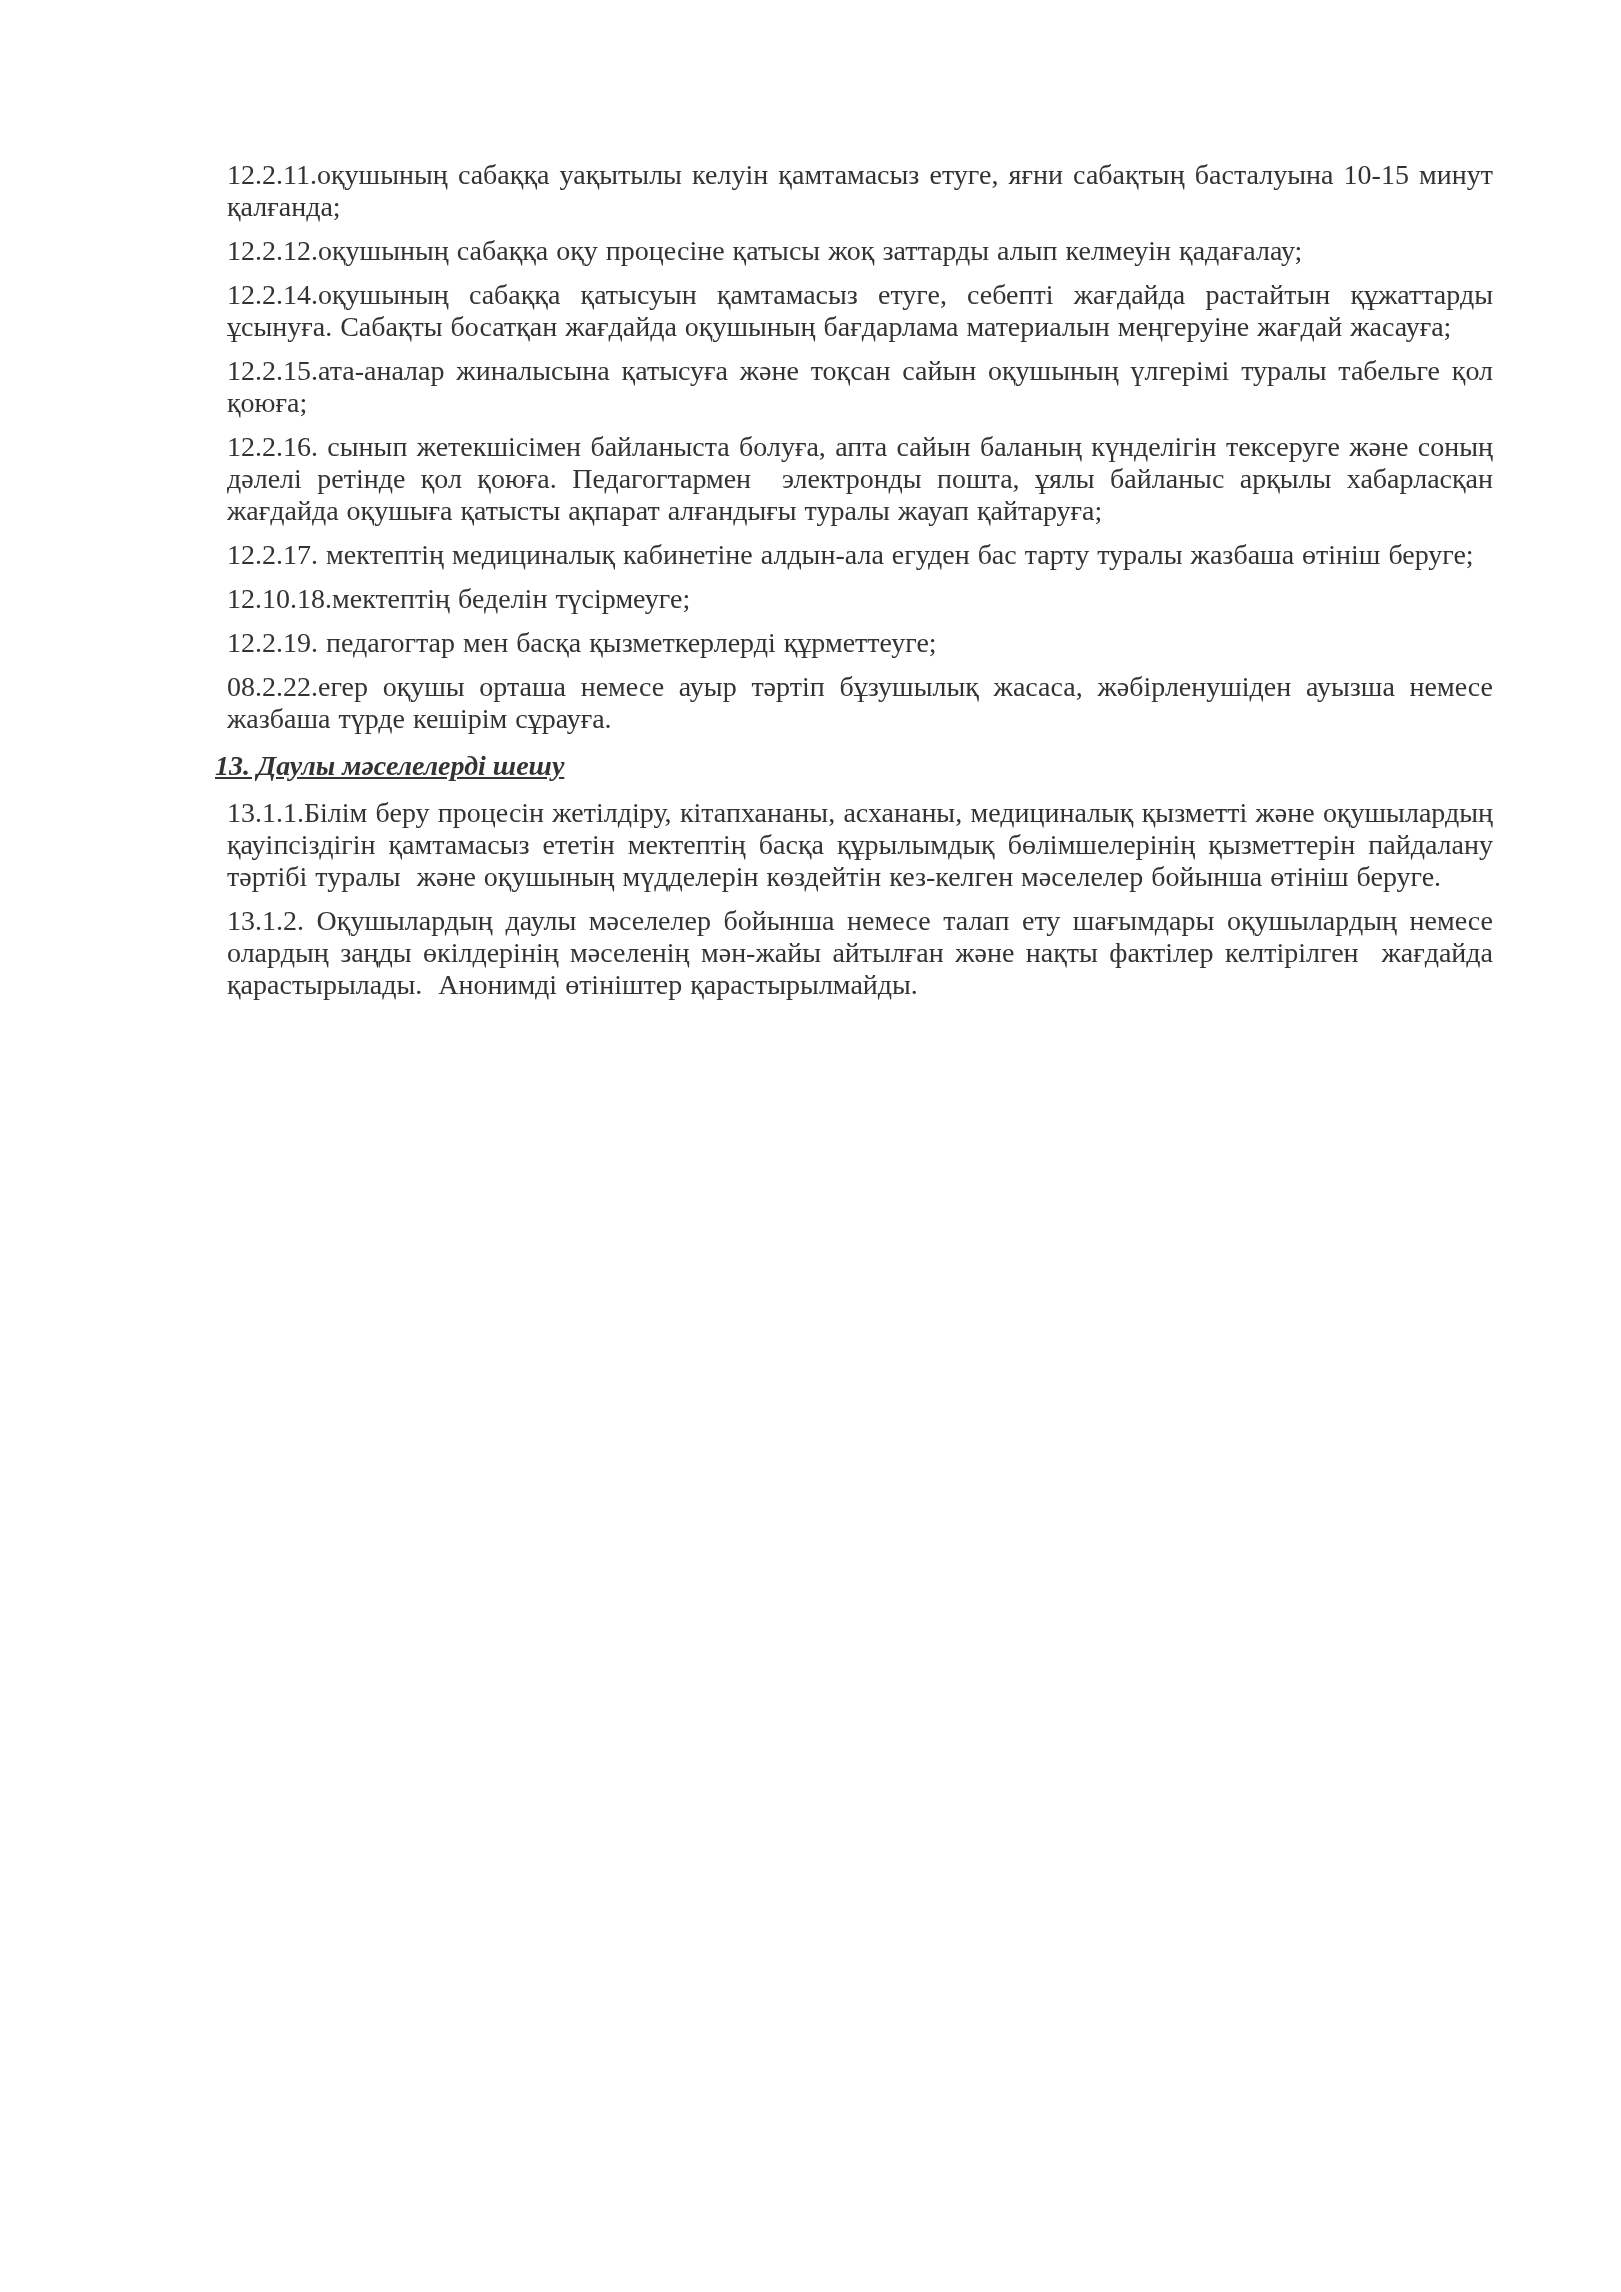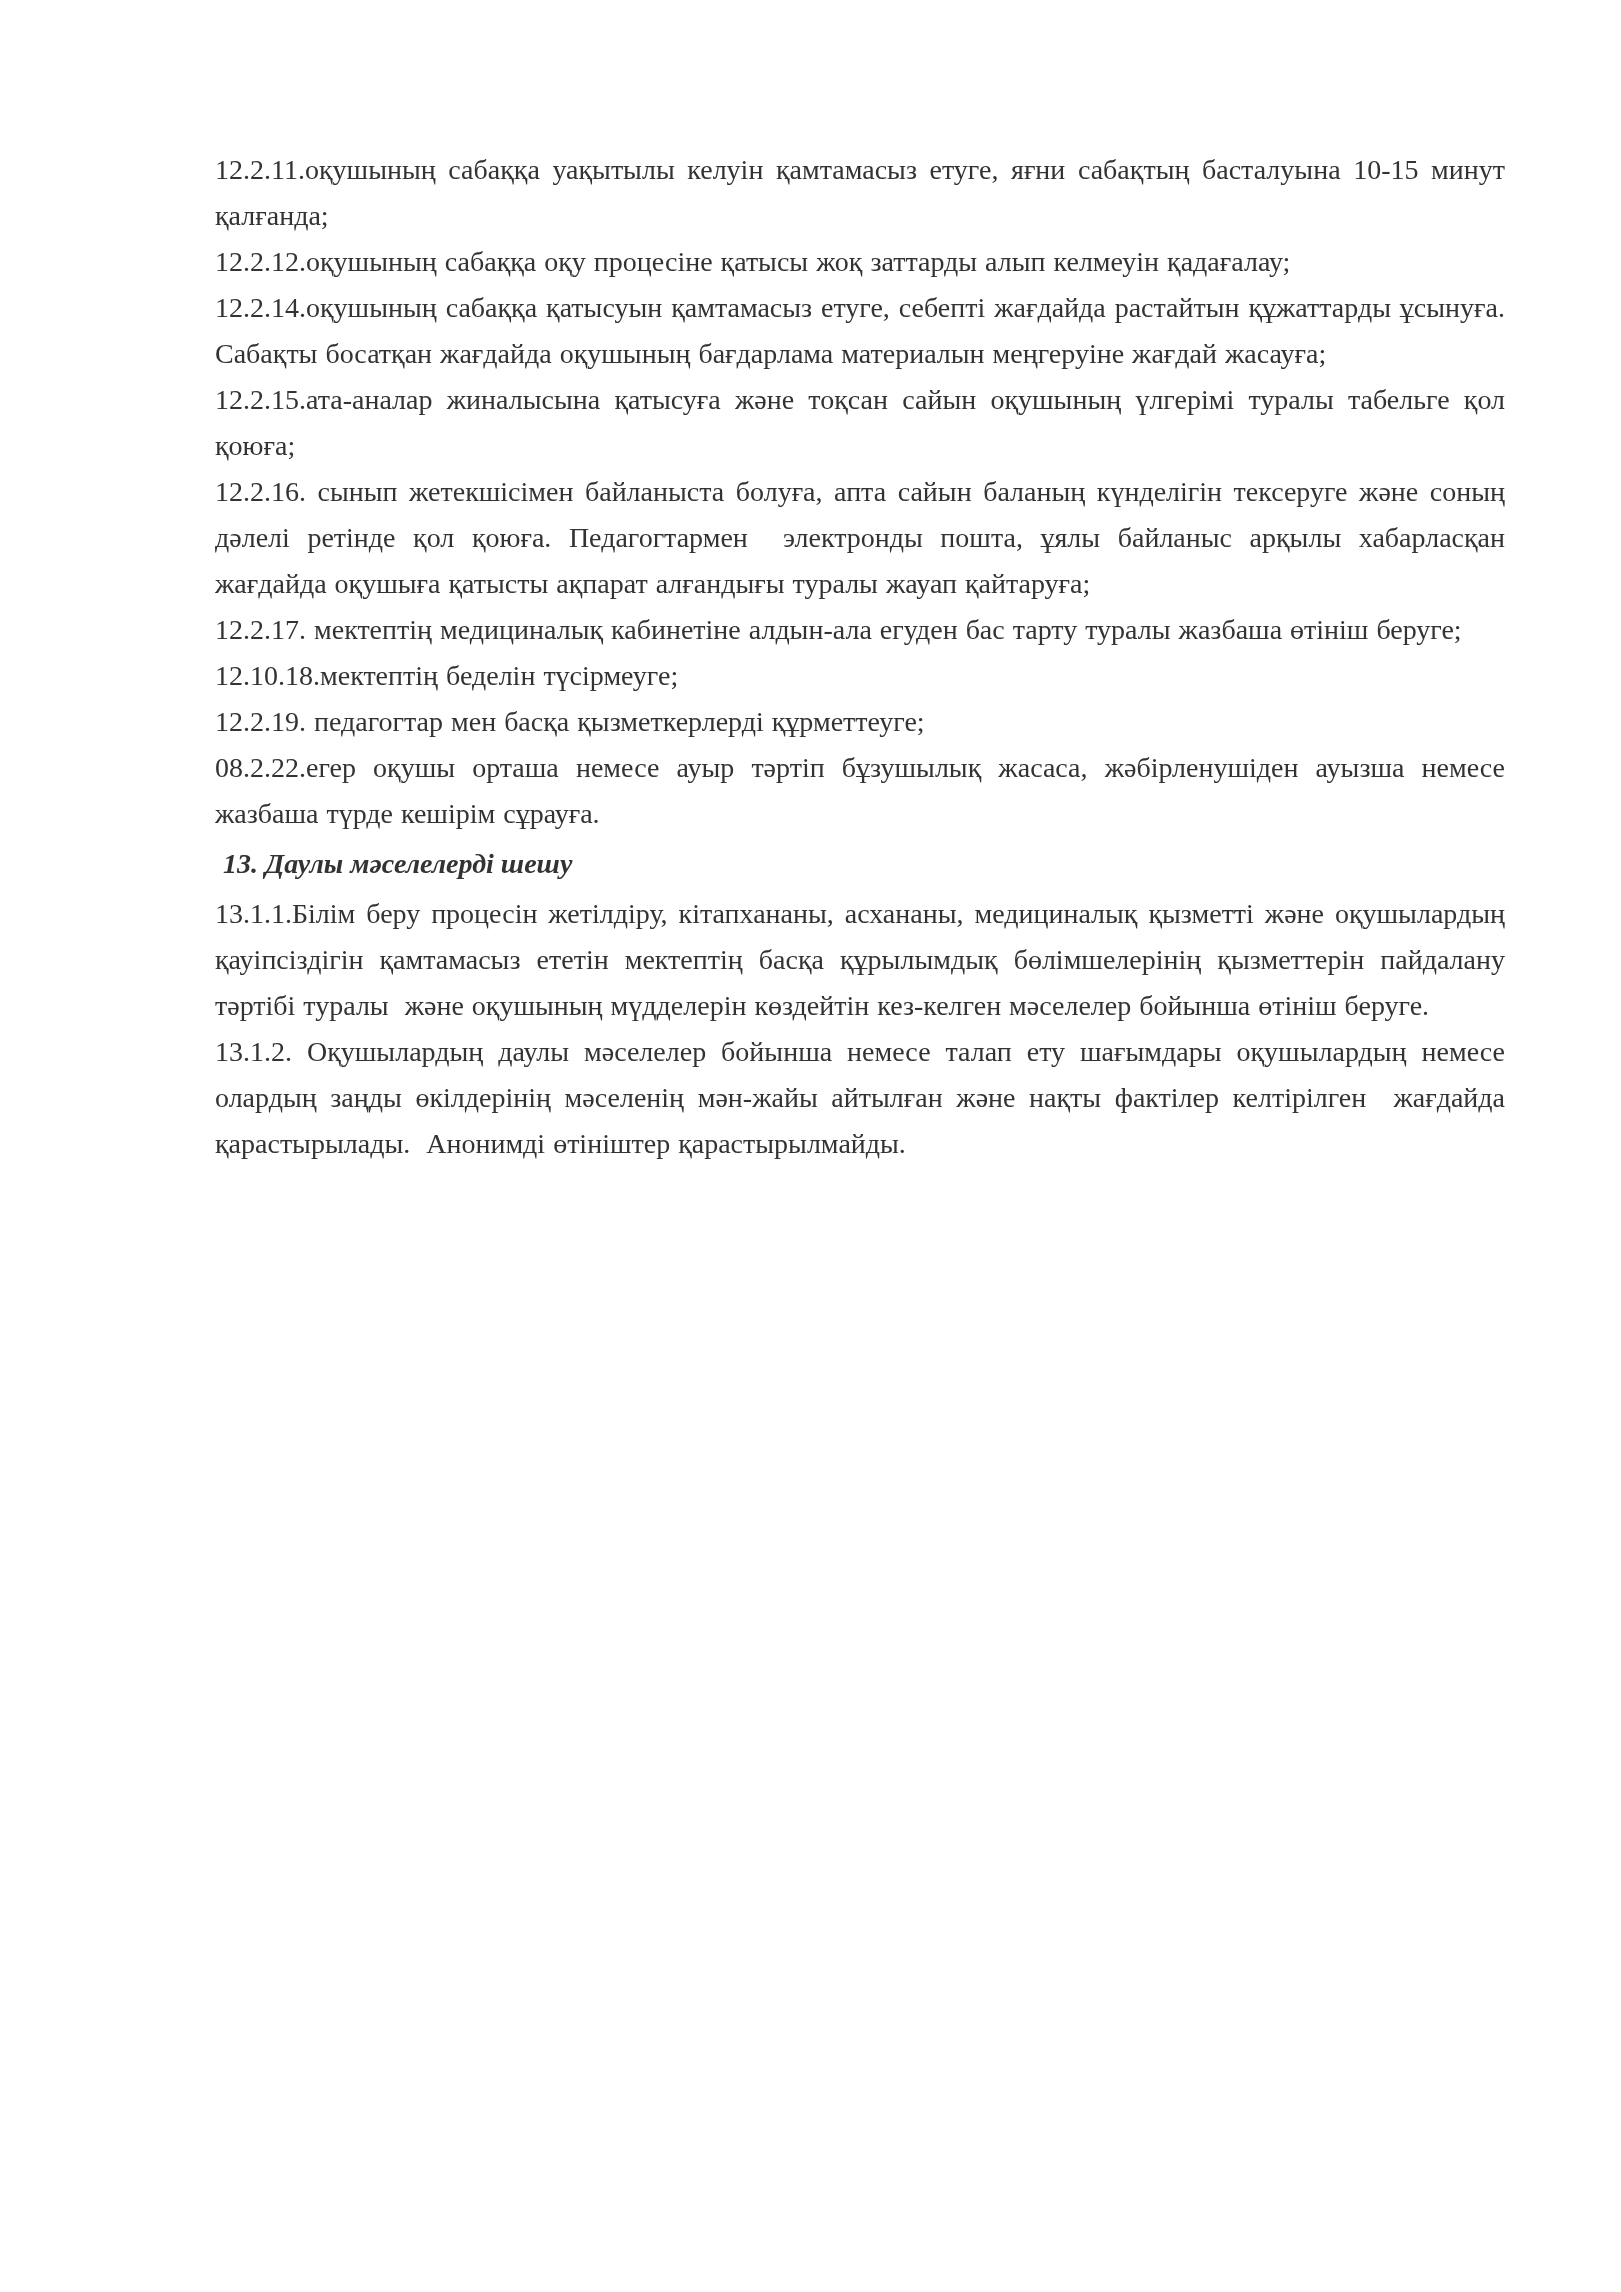--- a/index.html
+++ b/index.html
@@ -16,35 +16,36 @@
     font-family: "Liberation Serif", serif;
     color: #333333;
   }
   .content {
     position: absolute;
     left: 215px;
     top: 147px;
     width: 1290px;
   }
   .para {
-    margin: 0;
+    margin: 12px;
     padding: 0;
     font-size: 28px;
-    line-height: 46px;
+    line-height: 32px;
     text-align: justify;
     white-space: pre-wrap;
     word-spacing: 1px;
   }
   .heading {
-    margin: 8px;
+    margin: 0;
     padding: 0;
     font-size: 28px;
     line-height: 38px;
     font-weight: bold;
     font-style: italic;
+    text-decoration: underline;
     text-align: left;
     white-space: pre-wrap;
   }
 </style>
 </head>
 <body>
 
 <div class="page">
   <div class="content">
     <p class="para">12.2.11.оқушының сабаққа уақытылы келуін қамтамасыз етуге, яғни сабақтың басталуына 10-15 минут қалғанда;</p>

